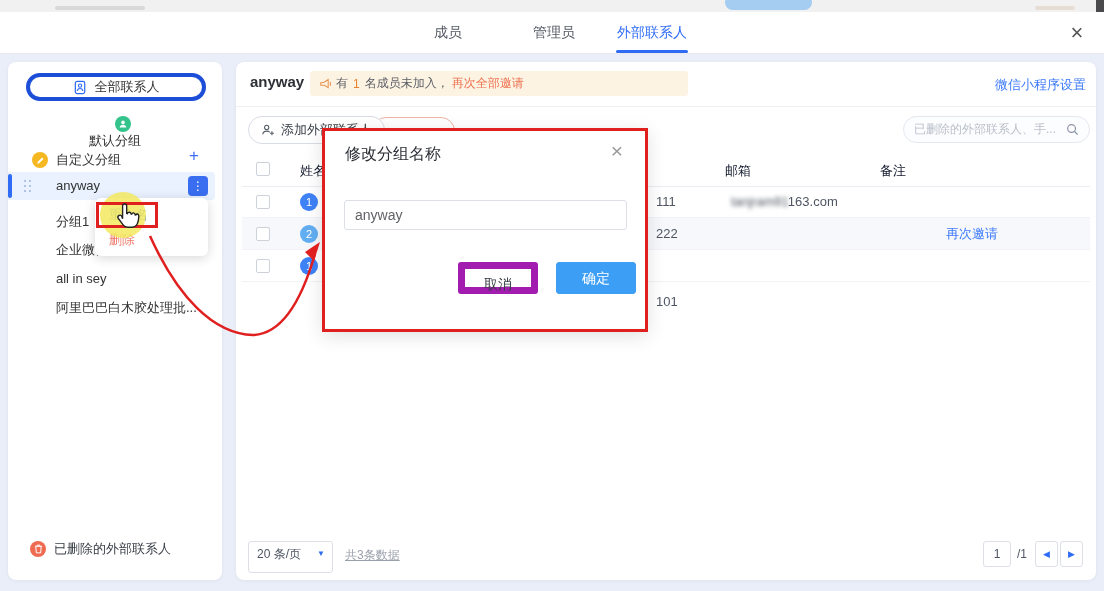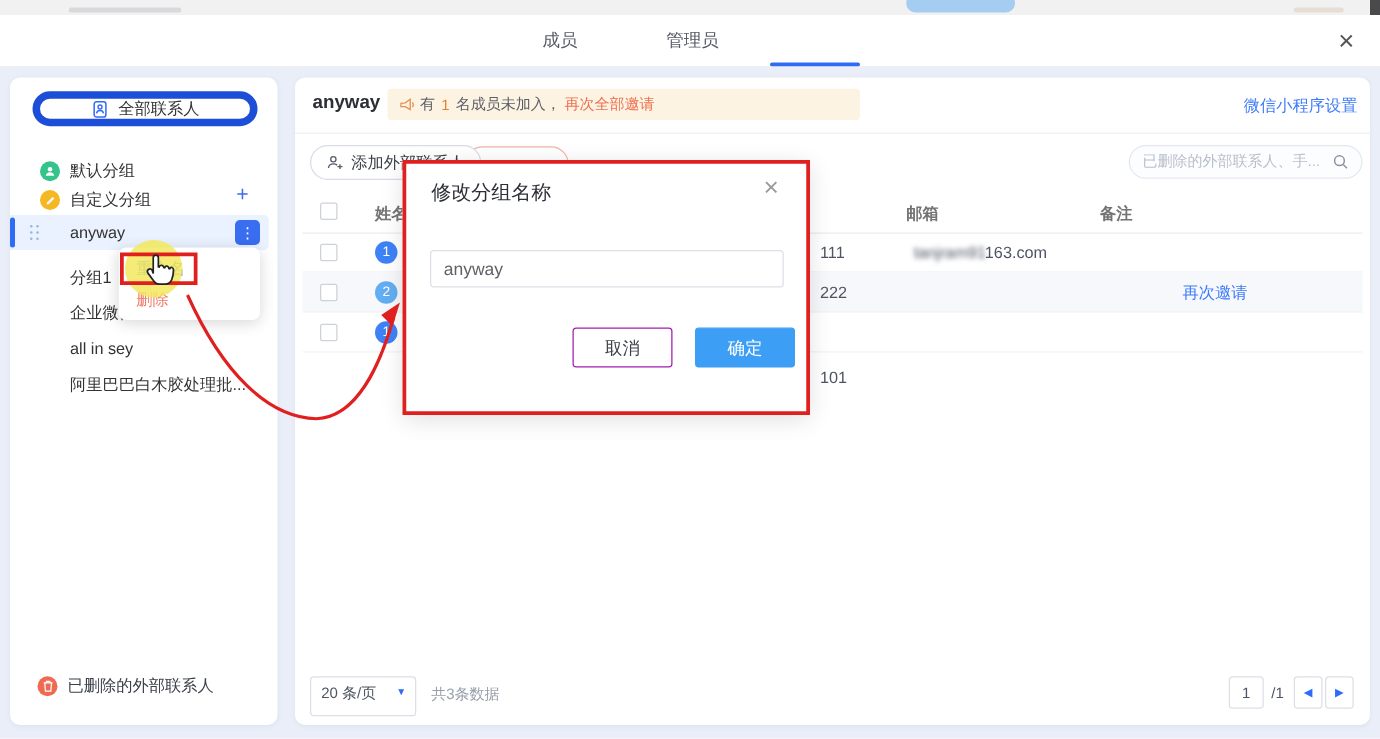--- a/index.html
+++ b/index.html
@@ -17,21 +17,21 @@
   .tab { position:absolute; top:0; height:41px; line-height:41px; font-size:14px; color:#555a64; text-align:center; cursor:pointer; }
   .tab.active { color:#2f6cf6; }
   .tab-underline { position:absolute; left:616px; top:38px; width:72px; height:3px; background:#2f6cf6; border-radius:2px; }
   .win-close { position:absolute; right:14px; top:8px; width:26px; height:26px; font-size:22px; line-height:26px; text-align:center; color:#555; cursor:pointer; }
 
   .card { position:absolute; background:#fff; border-radius:8px; box-shadow:0 1px 4px rgba(31,42,68,.05); }
   #sidebar { left:8px; top:62px; width:214px; height:518px; }
   #main { left:236px; top:62px; width:860px; height:518px; }
 
   
-  .all-contacts { position:absolute; left:18px; top:11px; width:180px; height:28px; border:6px solid #1d4ed8; border-radius:15px; display:flex; align-items:center; justify-content:center; gap:7px; font-size:13px; color:#333; cursor:pointer; background:#fff; }
+  .all-contacts { position:absolute; left:18px; top:11px; width:180px; height:28px; border:4px solid #1d4ed8; border-radius:15px; display:flex; align-items:center; justify-content:center; gap:7px; font-size:13px; color:#333; cursor:pointer; background:#fff; }
   .side-row { position:absolute; left:0; width:214px; height:22px; display:flex; align-items:center; font-size:13px; color:#333; }
   .side-row .ic { margin-left:24px; margin-right:8px; width:16px; height:16px; border-radius:50%; display:flex; align-items:center; justify-content:center; flex:none; }
   .plus-btn { position:absolute; left:176px; top:84px; width:20px; height:20px; font-size:17px; line-height:20px; text-align:center; color:#3f6df5; cursor:pointer; }
   .group-item { position:absolute; left:0; width:207px; height:28px; line-height:28px; font-size:13px; color:#333; padding-left:48px; cursor:pointer; white-space:nowrap; overflow:hidden; }
   .group-item.selected { background:#e9f2fe; border-radius:0 4px 4px 0; }
   .sel-bar { position:absolute; left:0; top:2px; width:4px; height:24px; background:#2f6cf6; border-radius:2px; }
   .drag-dots { position:absolute; left:16px; top:8px; width:7px; height:12px; }
   .drag-dots i { position:absolute; width:2px; height:2px; background:#9db3dd; border-radius:50%; }
   .more-btn { position:absolute; left:180px; top:4px; width:20px; height:20px; background:#3a6ef0; border-radius:4px; color:#fff; font-size:12px; line-height:20px; text-align:center; cursor:pointer; }
   .ctx-menu { position:absolute; left:87px; top:136px; width:113px; height:58px; background:#fff; border-radius:6px; box-shadow:0 2px 12px rgba(0,0,0,.16); z-index:5; }
@@ -49,50 +49,50 @@
   .mini-settings { position:absolute; right:10px; top:14px; font-size:13px; color:#3e7bfa; cursor:pointer; }
   .main-divider { position:absolute; left:0; top:44px; width:860px; height:1px; background:#eef0f4; }
 
   
   .pill-btn { position:absolute; top:54px; height:28px; border:1px solid #d8dce5; border-radius:15px; background:#fff; display:flex; align-items:center; font-size:13px; color:#3a3f48; padding:0 12px; gap:6px; cursor:pointer; white-space:nowrap; }
   .pill-btn.warn { border-color:#f0b3a6; }
   .search-box { position:absolute; left:667px; top:54px; width:187px; height:27px; border:1px solid #e4e7ee; border-radius:14px; background:#fcfdfe; display:flex; align-items:center; padding:0 10px; cursor:text; }
   .search-box .ph { flex:1; font-size:12px; color:#b9bfca; white-space:nowrap; overflow:hidden; }
 
   
-  .th { position:absolute; top:100px; font-size:13px; color:#737373; font-weight:bold; }
+  .th { position:absolute; top:100px; font-size:13px; color:#0f172a; font-weight:normal; }
   .hdr-line { position:absolute; left:6px; top:124px; width:848px; height:1px; background:#e9ecf1; }
   .trow { position:absolute; left:6px; width:848px; height:32px; }
   .trow.alt { background:#f6f8fb; }
   .row-line { position:absolute; left:0; bottom:0; width:848px; height:1px; background:#f1f3f6; }
   .cb { position:absolute; left:14px; top:9px; width:14px; height:14px; border:1px solid #ccd1da; border-radius:2px; background:#fff; cursor:pointer; }
   .cb.hdr { top:-17px; }
   .avatar { position:absolute; left:58px; top:7px; width:18px; height:18px; border-radius:50%; color:#fff; font-size:11px; line-height:18px; text-align:center; }
   .av-b { background:#3e82f7; } .av-l { background:#62aef2; }
   .cell { position:absolute; top:0; height:32px; line-height:32px; font-size:13px; color:#4e5562; white-space:nowrap; }
   .blurred { filter:blur(2px); }
   .action-link { color:#3e7bfa; cursor:pointer; }
 
   
   .pagesize { position:absolute; left:12px; top:479px; width:85px; height:32px; border:1px solid #dcdfe6; border-radius:3px; font-size:12px; color:#4e5562; line-height:24px; padding-left:8px; cursor:pointer; background:#fff; }
   .pagesize .arr { position:absolute; right:7px; top:0; font-size:8px; color:#2f6cf6; line-height:24px; }
-  .total-text { position:absolute; left:109px; top:485px; font-size:12px; color:#9aa0ab; }
+  .total-text { position:absolute; left:109px; top:485px; font-size:12px; color:#9aa0ab;text-decoration:underline; }
   .page-box { position:absolute; top:479px; height:26px; border:1px solid #dcdfe6; border-radius:3px; background:#fff; text-align:center; font-size:12px; color:#4e5562; line-height:24px; cursor:pointer; }
   .page-num { left:747px; width:28px; cursor:text; }
   .page-total { position:absolute; left:781px; top:485px; font-size:12px; color:#4e5562; }
   .pg-prev { left:799px; width:23px; color:#2f6cf6; font-size:9px; }
   .pg-next { left:824px; width:23px; color:#2f6cf6; font-size:9px; }
 
   
   #modal { position:absolute; left:322px; top:128px; width:326px; height:204px; background:#fff; border:3px solid #e01f1f; box-shadow:0 4px 18px rgba(0,0,0,.12); z-index:10; }
   .modal-title { position:absolute; left:20px; top:13px; font-size:16px; color:#2c2f36; }
   .modal-close { position:absolute; right:16px; top:8px; width:24px; height:24px; font-size:21px; line-height:24px; text-align:center; color:#999; cursor:pointer; }
   .modal-input { position:absolute; left:19px; top:69px; width:283px; height:30px; border:1px solid #dcdfe6; border-radius:3px; font-size:14px; color:#606266; padding:0 10px; outline:none; }
   .btn { position:absolute; top:131px; width:80px; height:32px; border-radius:3px; font-size:14px; text-align:center; line-height:31px; cursor:pointer; }
-  .btn-cancel { left:133px; background:#fff; border:1px solid #a21caf; color:#3a3f48; }
+  .btn-cancel { left:133px; background:#fff; border:7px solid #a21caf; color:#3a3f48; }
   .btn-confirm { left:231px; background:#3d9ef5; border:1px solid #3d9ef5; color:#fff; }
 
   #anno { position:absolute; left:0; top:0; width:1104px; height:591px; pointer-events:none; z-index:30; }
   .hl-circle { position:absolute; left:100px; top:192px; width:46px; height:46px; border-radius:50%; background:rgba(243,233,95,.85); }
   .anno-box { position:absolute; left:96px; top:202px; width:62px; height:26px; border:3px solid #e01f1f; }
   .hand { position:absolute; left:112px; top:199px; }
 </style>
 </head>
 <body>
 
@@ -101,35 +101,36 @@
   <div class="top-strip">
     <div class="strip-smudge" style="left:55px;width:90px;"></div>
     <div class="strip-smudge" style="left:1035px;width:40px;background:#e6ddd4;"></div>
     <div class="strip-pill"></div>
     <div class="strip-corner"></div>
   </div>
 
   <div class="tab-bar">
     <div class="tab" style="left:420px;width:56px;">成员</div>
     <div class="tab" style="left:524px;width:60px;">管理员</div>
+    <div class="tab active" style="left:610px;width:84px;">外部联系人</div>
     <div class="tab-underline"></div>
     <div class="win-close">×</div>
   </div>
 
   <div class="card" id="sidebar">
     <div class="all-contacts">
       <svg width="15" height="15" viewBox="0 0 16 16">
           <rect x="2.5" y="1.5" width="10" height="13" rx="2" fill="none" stroke="#2f6cf6" stroke-width="1.3"></rect>
           <circle cx="7.5" cy="6" r="1.7" fill="none" stroke="#2f6cf6" stroke-width="1.2"></circle>
           <path d="M4.5 11.5 Q5 9 7.5 9 Q10 9 10.5 11.5" fill="none" stroke="#2f6cf6" stroke-width="1.2"></path>
         </svg>
       <span>全部联系人</span>
     </div>
 
-    <div class="side-row" style="top:64px;">
+    <div class="side-row" style="top:54px;flex-direction:column;">
       <span class="ic" style="background:#33c38b;">
         <svg width="10" height="10" viewBox="0 0 10 10">
             <circle cx="5" cy="3.4" r="1.8" fill="#fff"></circle>
             <path d="M1.6 8.6 Q2.2 5.8 5 5.8 Q7.8 5.8 8.4 8.6 Z" fill="#fff"></path>
           </svg>
       </span>
       <span>默认分组</span>
     </div>
 
     <div class="side-row" style="top:87px;">

